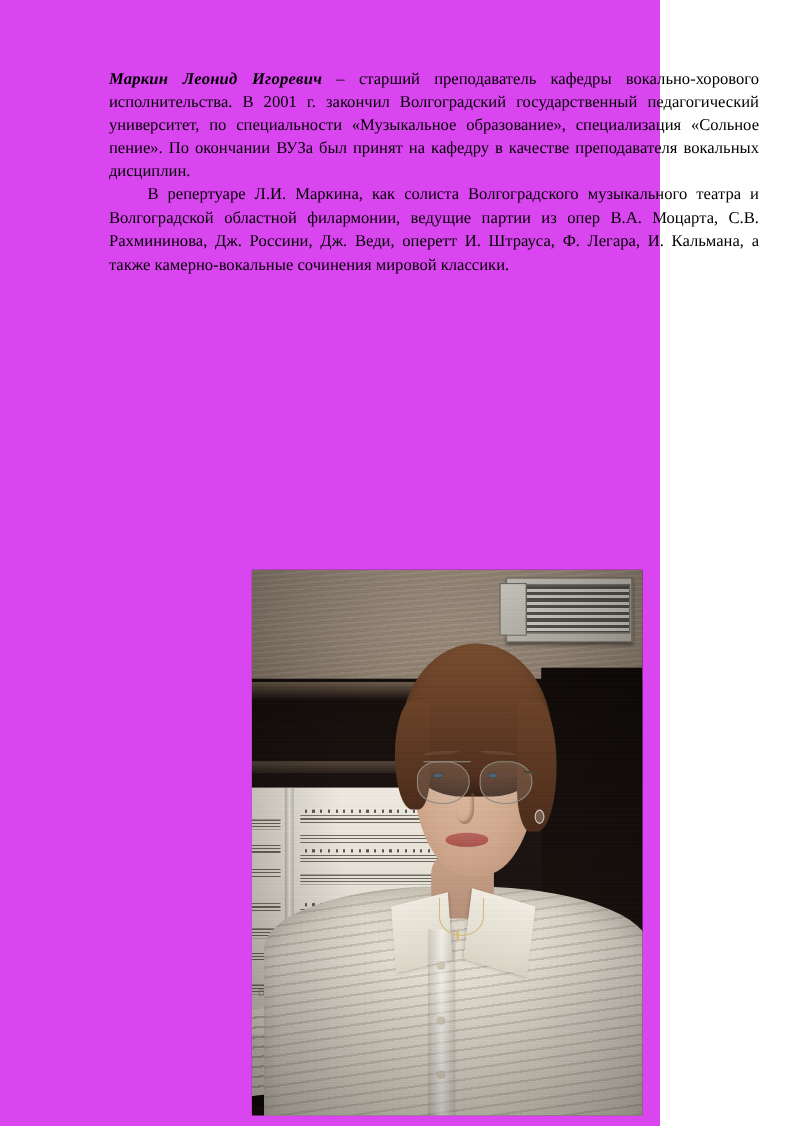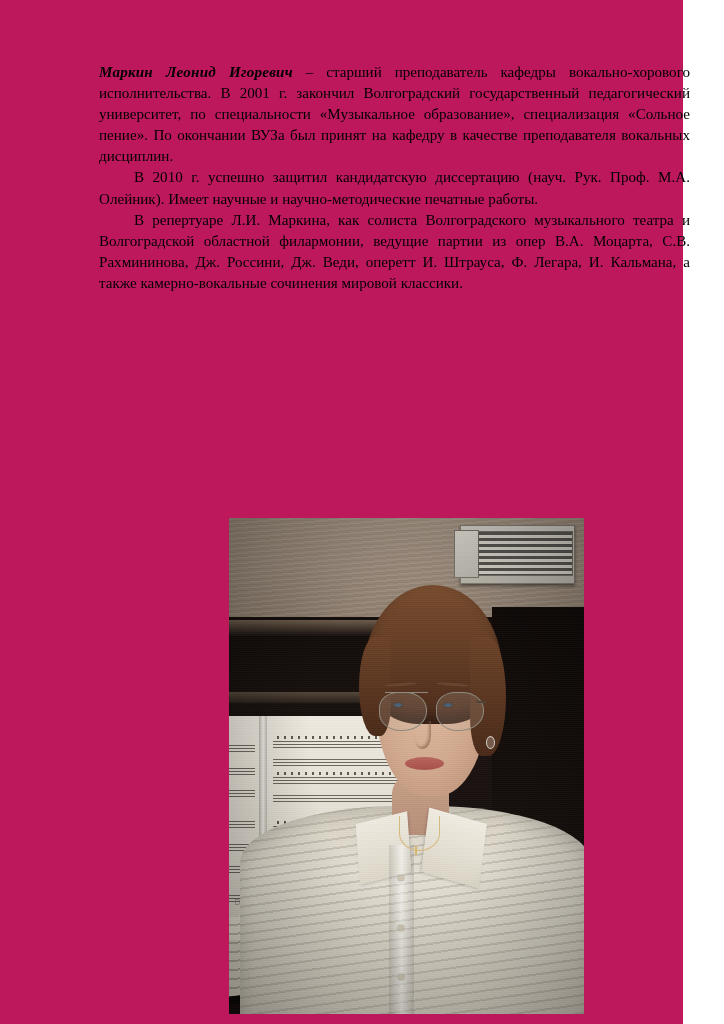--- a/index.html
+++ b/index.html
@@ -14,23 +14,23 @@
     position: relative;
     overflow: hidden;
     font-family: "Liberation Serif", "DejaVu Serif", serif;
     color: #000000;
   }
 
   .page {
     position: absolute;
     left: 0;
     top: 0;
-    width: 683px;
+    width: 600px;
     height: 1024px;
-    background: #be185d;
+    background: #d946ef;
   }
 
   .text-block {
     position: absolute;
     left: 99px;
     top: 62px;
     width: 591px;
   }
 
   .para {
@@ -449,21 +449,20 @@
 </style>
 </head>
 <body>
 
 <div class="page">
 
   <div class="text-block">
 
     <p class="para first"><span class="lead-name">Маркин Леонид Игоревич</span><span> – старший преподаватель кафедры вокально-хорового исполнительства. В 2001 г. закончил Волгоградский государственный педагогический университет, по специальности «Музыкальное образование», специализация «Сольное пение». По окончании ВУЗа был принят на кафедру в качестве преподавателя  вокальных дисциплин.</span></p>
 
-    <p class="para"><span>В 2010 г. успешно защитил кандидатскую диссертацию (науч. Рук. Проф. М.А. Олейник). Имеет научные и научно-методические печатные работы.</span></p>
 
 
 
     <p class="para"><span>В репертуаре Л.И. Маркина, как солиста Волгоградского музыкального театра и Волгоградской областной филармонии, ведущие партии из опер В.А. Моцарта, С.В. Рахмининова, Дж. Россини, Дж. Веди, оперетт И. Штрауса, Ф. Легара, И. Кальмана, а также камерно-вокальные сочинения мировой классики.</span></p>
 
   </div>
 
   <figure class="photo-frame">
     <div class="photo-inner">
 

